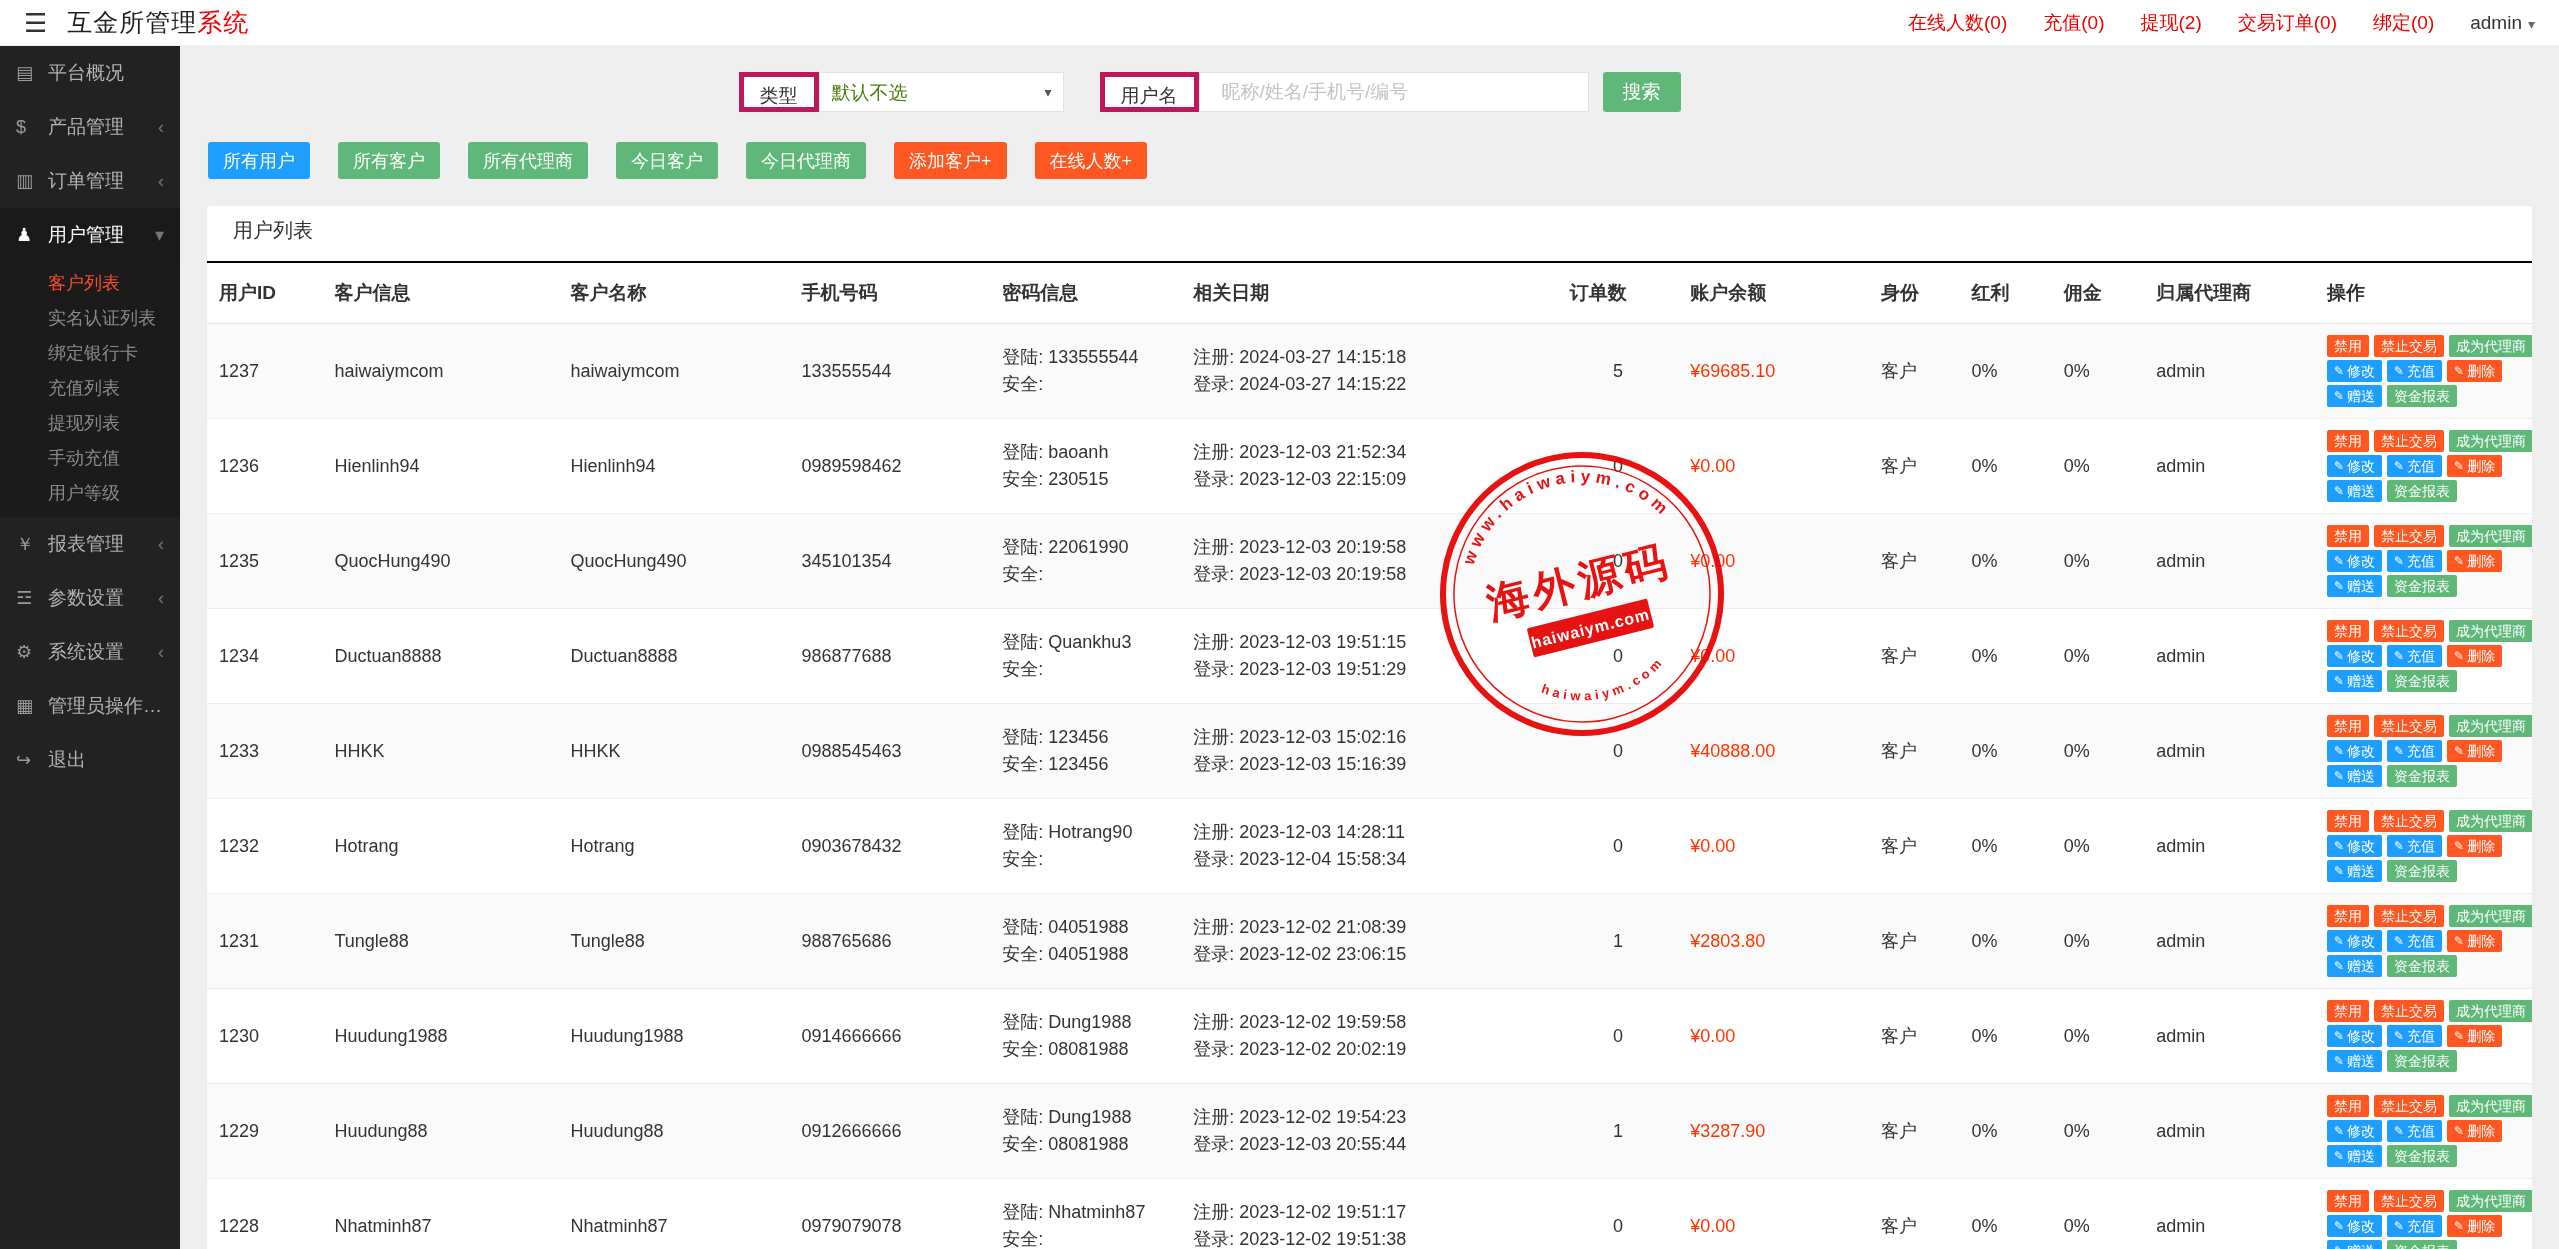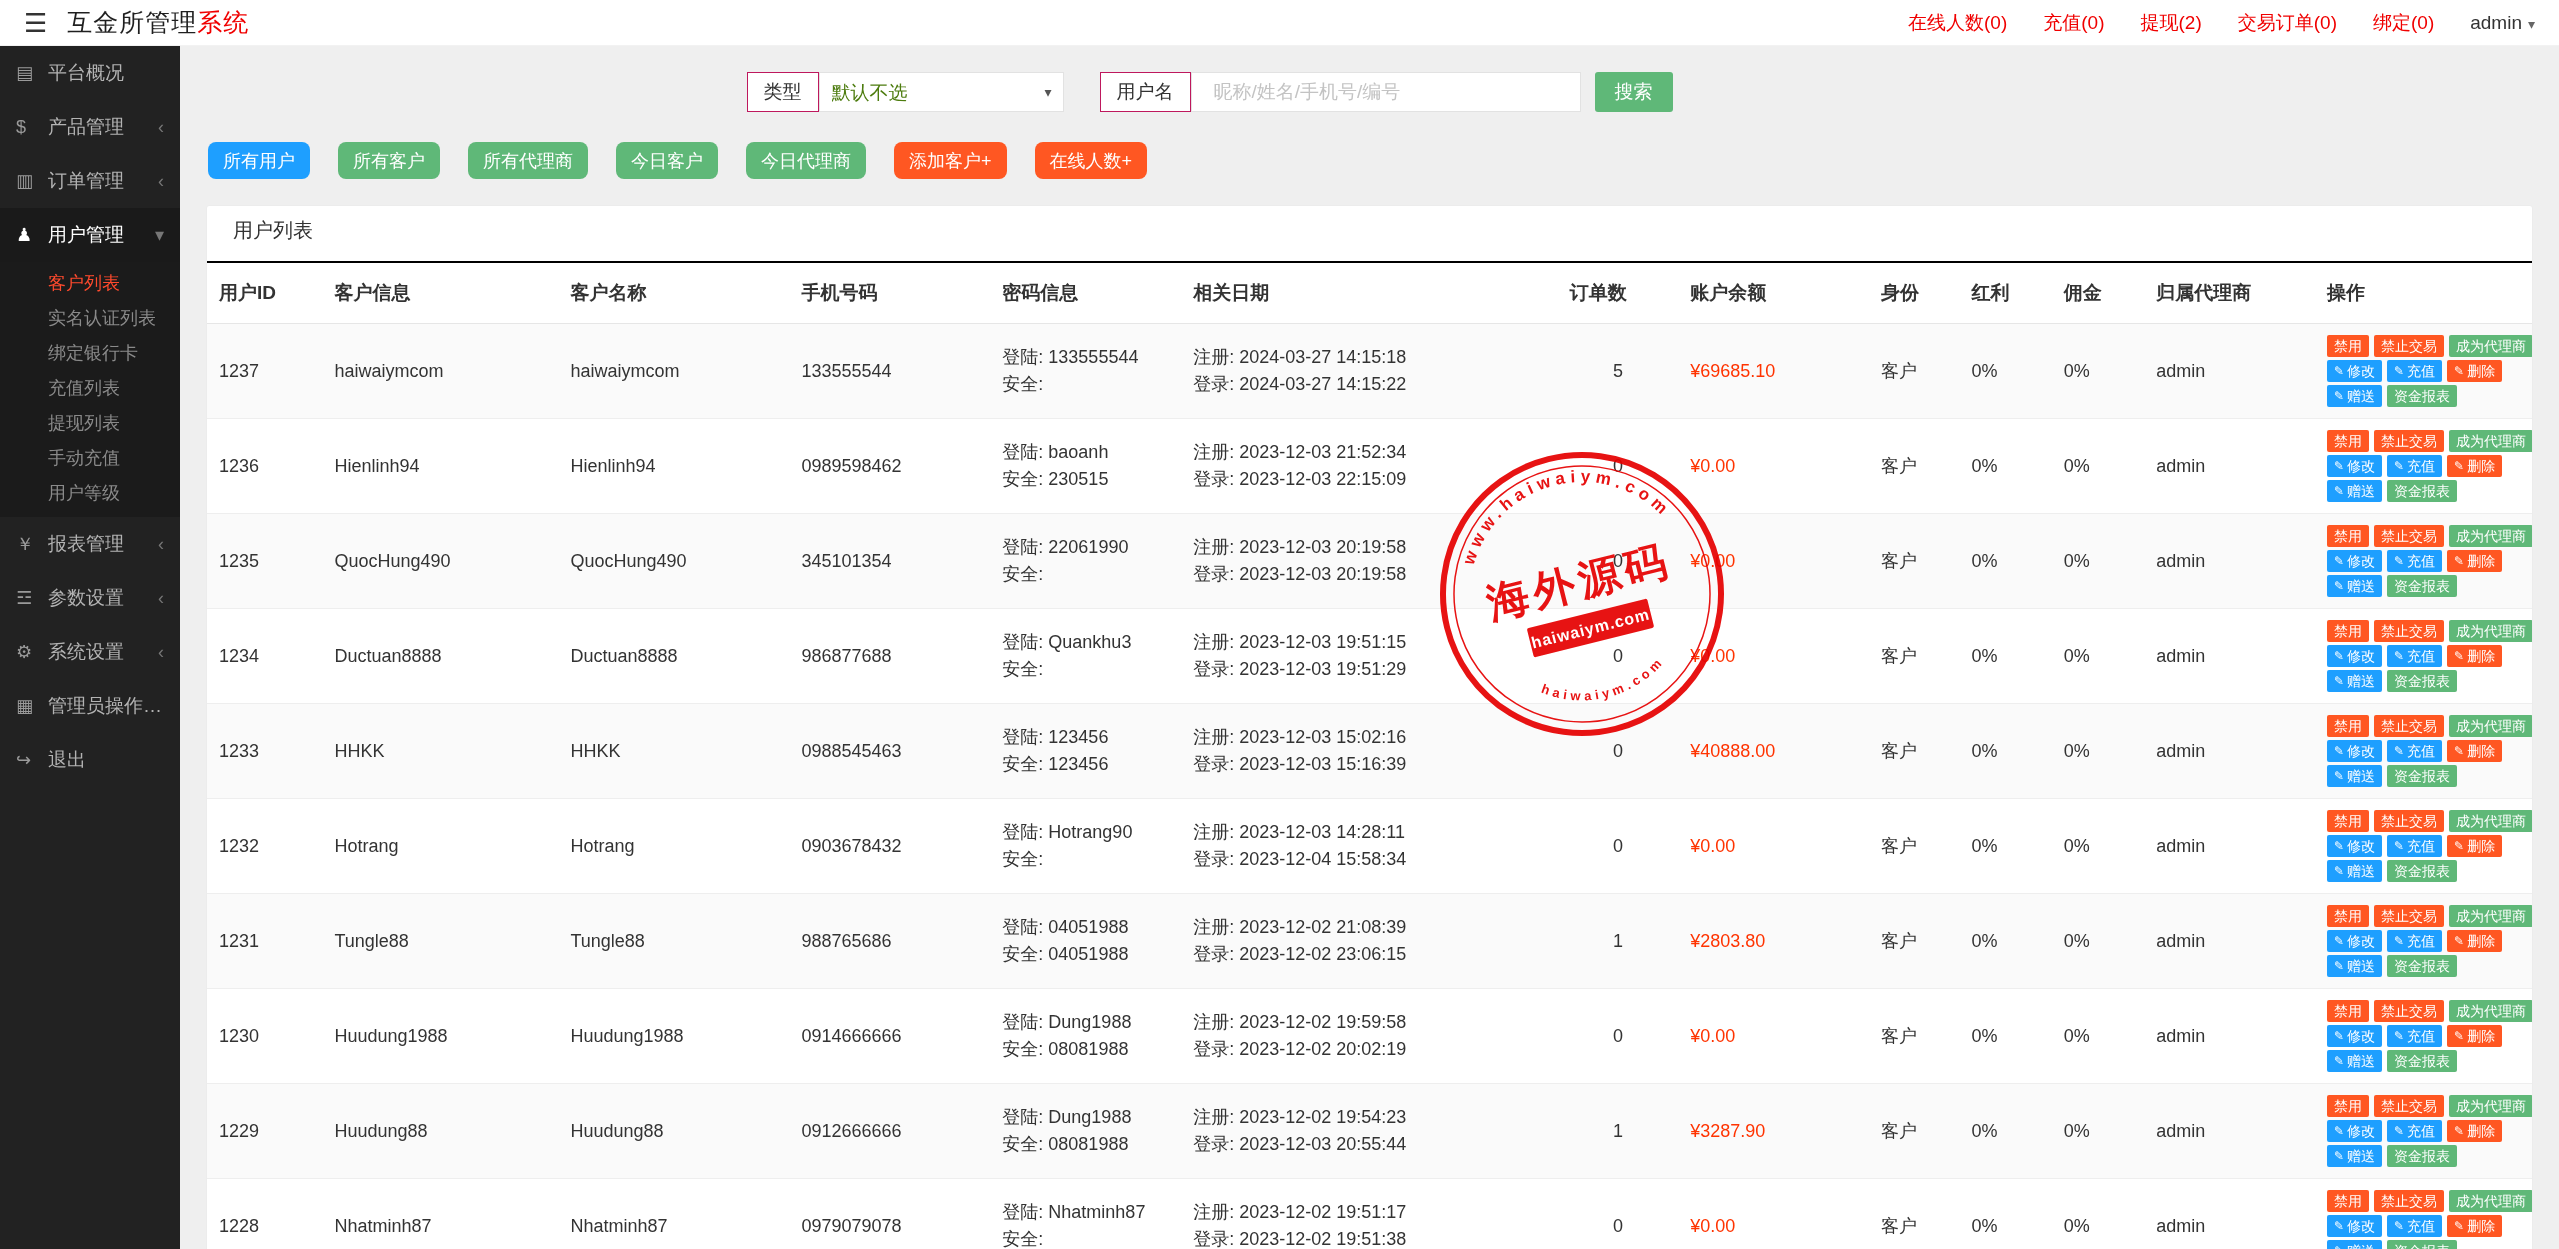--- a/index.html
+++ b/index.html
@@ -33,34 +33,34 @@
   .sub{background:#1b1b1b;padding:4px 0 6px}
   .s-sub{height:35px;line-height:35px;padding-left:48px;color:#8a8a8a;font-size:18px;cursor:pointer;white-space:nowrap}
   .s-sub.active{color:var(--c-active_sub)}
 
   
   main{position:absolute;left:180px;top:46px;right:0;bottom:0;background:#efefef;padding:14px 26px;overflow:hidden}
 
   .filter-bar{display:flex;justify-content:center;align-items:center;gap:14px;padding:12px 320px 4px 0}
   .ig{display:flex;align-items:stretch}
   .ig2{margin-left:22px}
-  .ig-label{border:1px solid #be185d;background:#fff;padding:0 16px;line-height:38px;height:40px;
+  .ig-label{border:5px solid #be185d;background:#fff;padding:0 16px;line-height:38px;height:40px;
             font-size:19px;color:#333;white-space:nowrap}
   .sel-wrap{position:relative;display:inline-block}
   select{appearance:none;-webkit-appearance:none;-moz-appearance:none;width:245px;height:40px;
          border:1px solid #e2e2e2;background:#fff;font-size:19px;color:#4d7c0f;padding:0 30px 0 12px;outline:none;border-radius:0}
   .sel-arrow{position:absolute;right:12px;top:50%;transform:translateY(-50%);color:#555;font-size:14px;pointer-events:none}
   input{width:390px;height:40px;border:1px solid #e2e2e2;background:#fff;font-size:19px;color:#333;padding:0 22px;outline:none}
   input::placeholder{color:#c3c3c3}
   .btn{display:inline-flex;align-items:center;justify-content:center;height:40px;padding:0 20px;border:none;
        border-radius:3px;color:#fff;font-size:19px;cursor:pointer}
   .btn.green{background:var(--c-green)}
 
   .toolbar{display:flex;gap:28px;margin-top:26px;padding-left:2px}
-  .tbtn{height:37px;padding:0 15px;border:none;border-radius:8px;color:#fff;font-size:18px;cursor:pointer;white-space:nowrap}
+  .tbtn{height:37px;padding:0 15px;border:none;border-radius:3px;color:#fff;font-size:18px;cursor:pointer;white-space:nowrap}
   .tbtn.blue{background:var(--c-blue)}
   .tbtn.green{background:var(--c-green)}
   .tbtn.red{background:var(--c-red)}
 
   .card{margin-top:26px;background:#fff;border:1px solid #ececec;border-radius:3px;overflow:hidden}
   .card-header{height:57px;line-height:48px;padding-left:26px;font-size:20px;color:#333;border-bottom:2px solid #000000}
 
   table{width:100%;border-collapse:collapse;table-layout:fixed}
   th{padding:17px 12px;text-align:left;font-size:19px;font-weight:bold;color:#333;border-bottom:1px solid #e6e6e6;white-space:nowrap}
   td{padding:8px 12px;font-size:18px;color:#333;border-bottom:1px solid #eee;vertical-align:middle;

